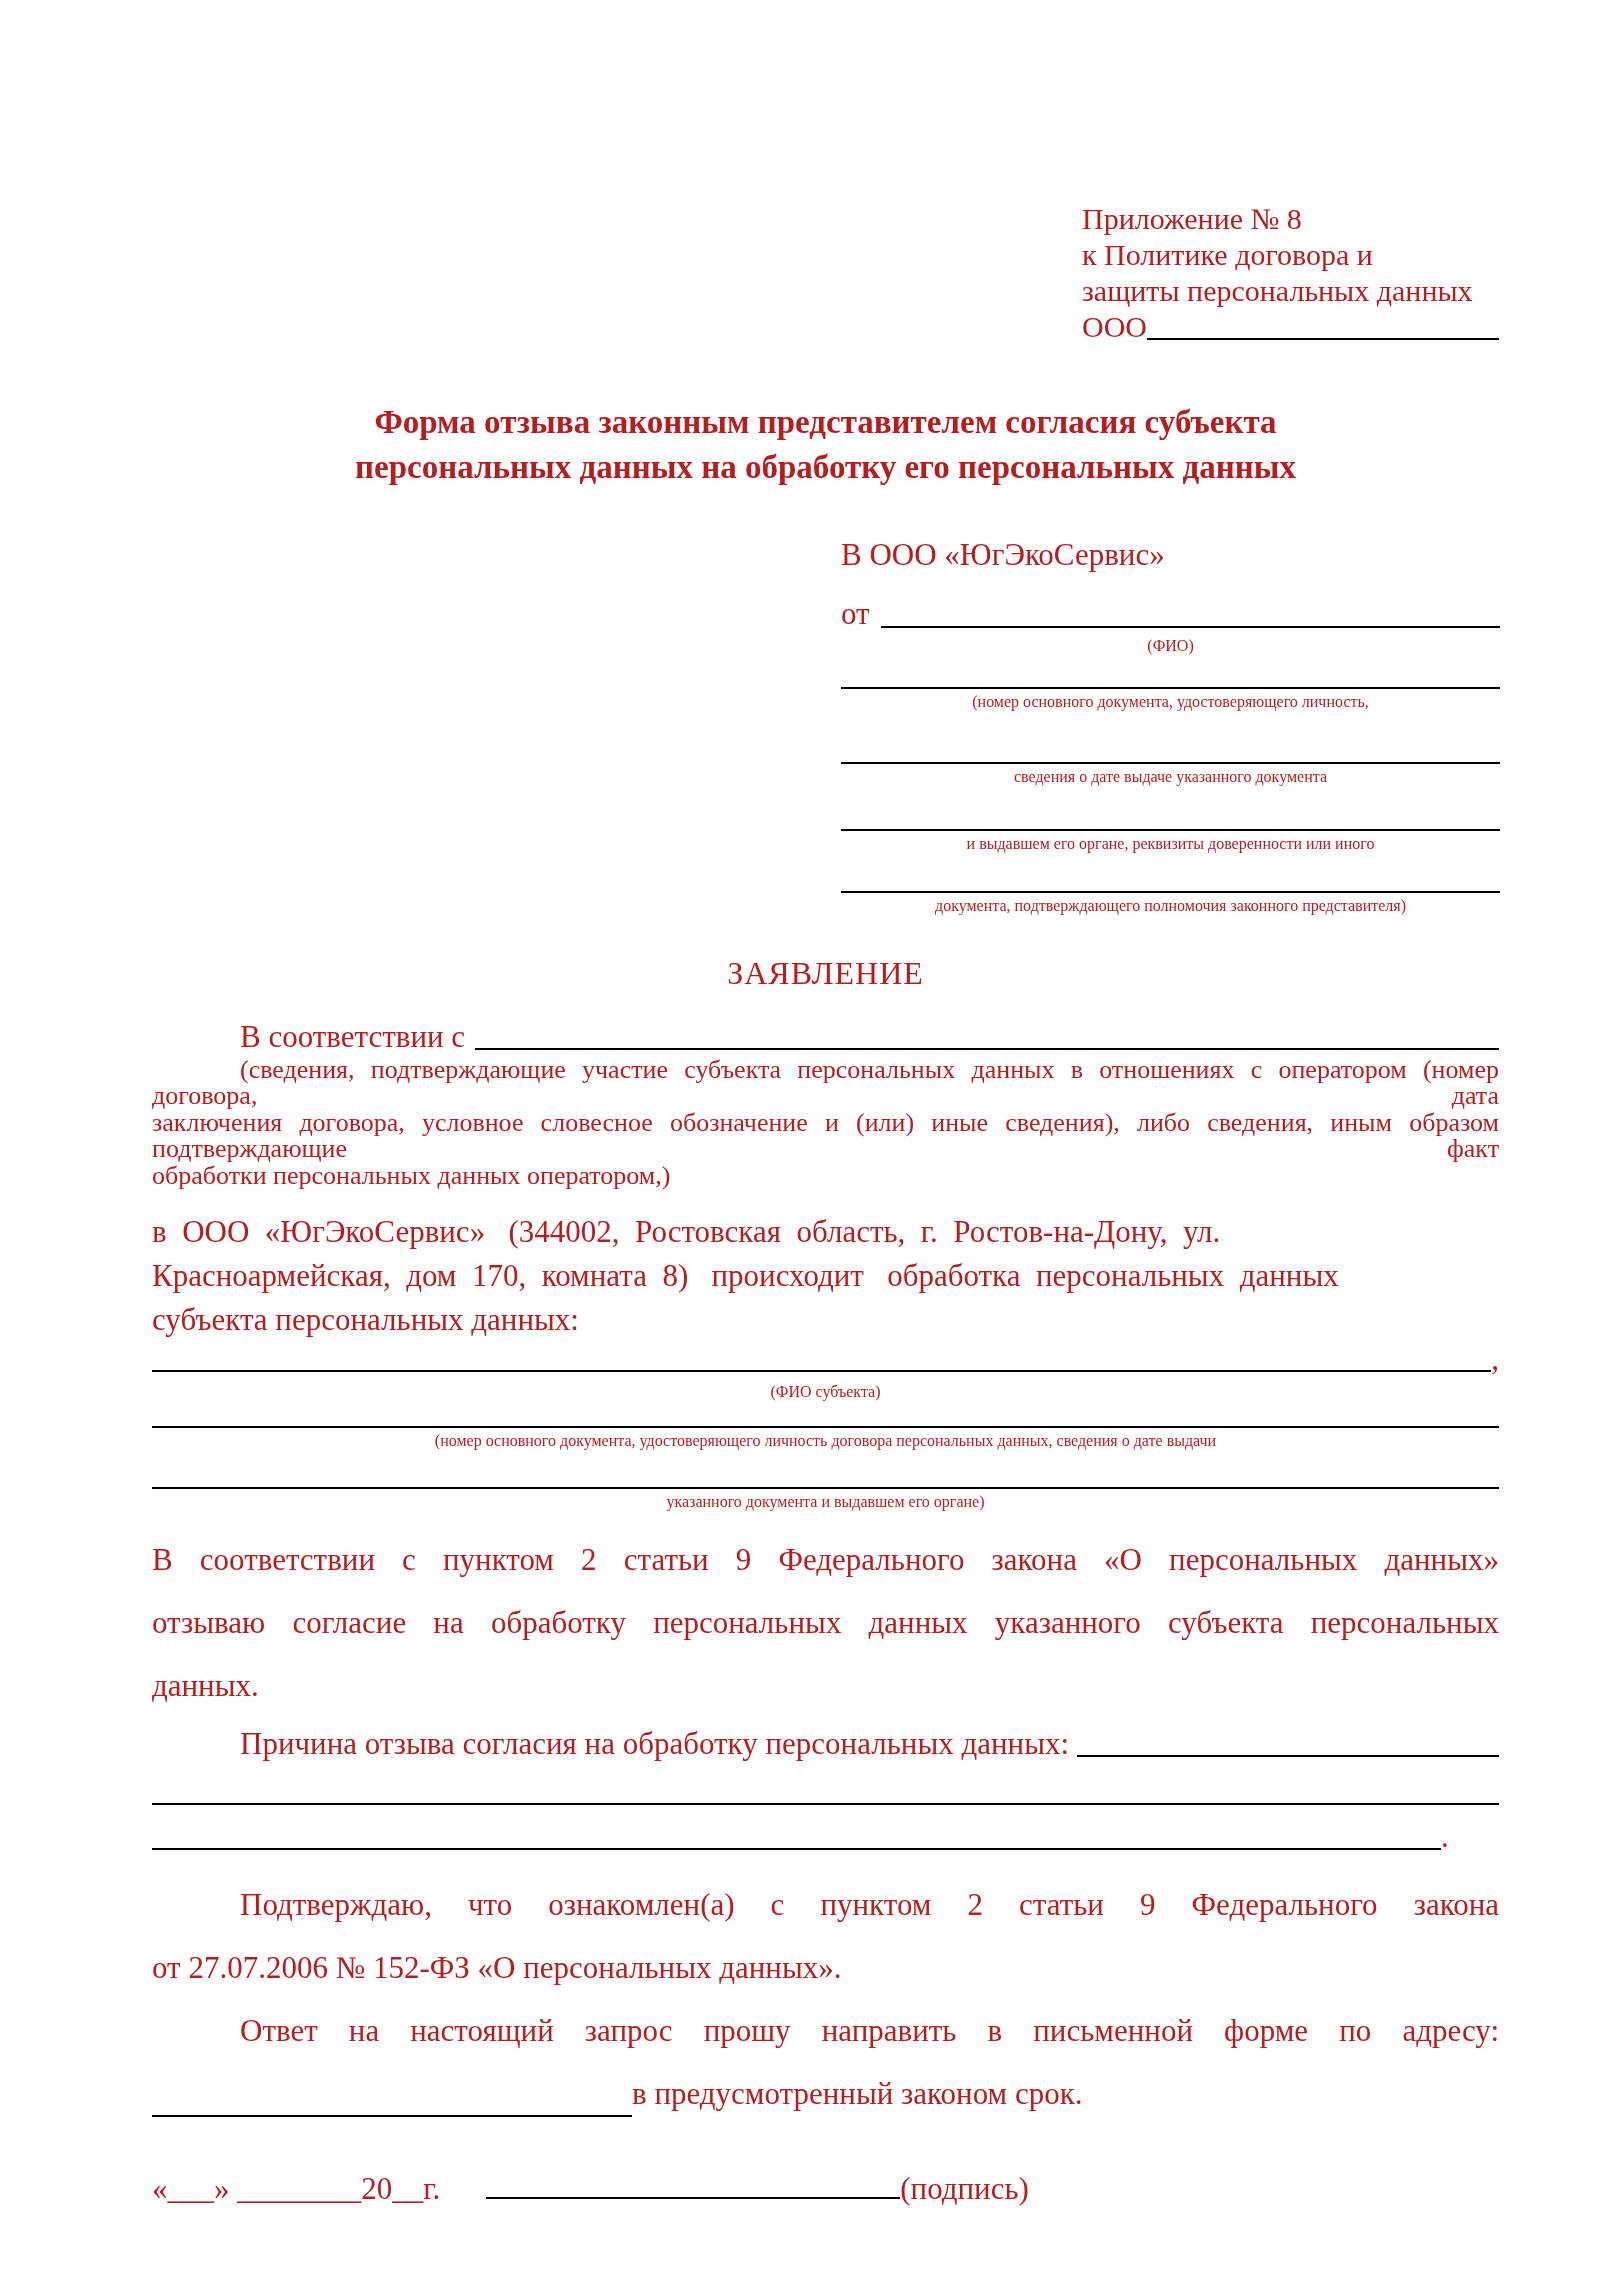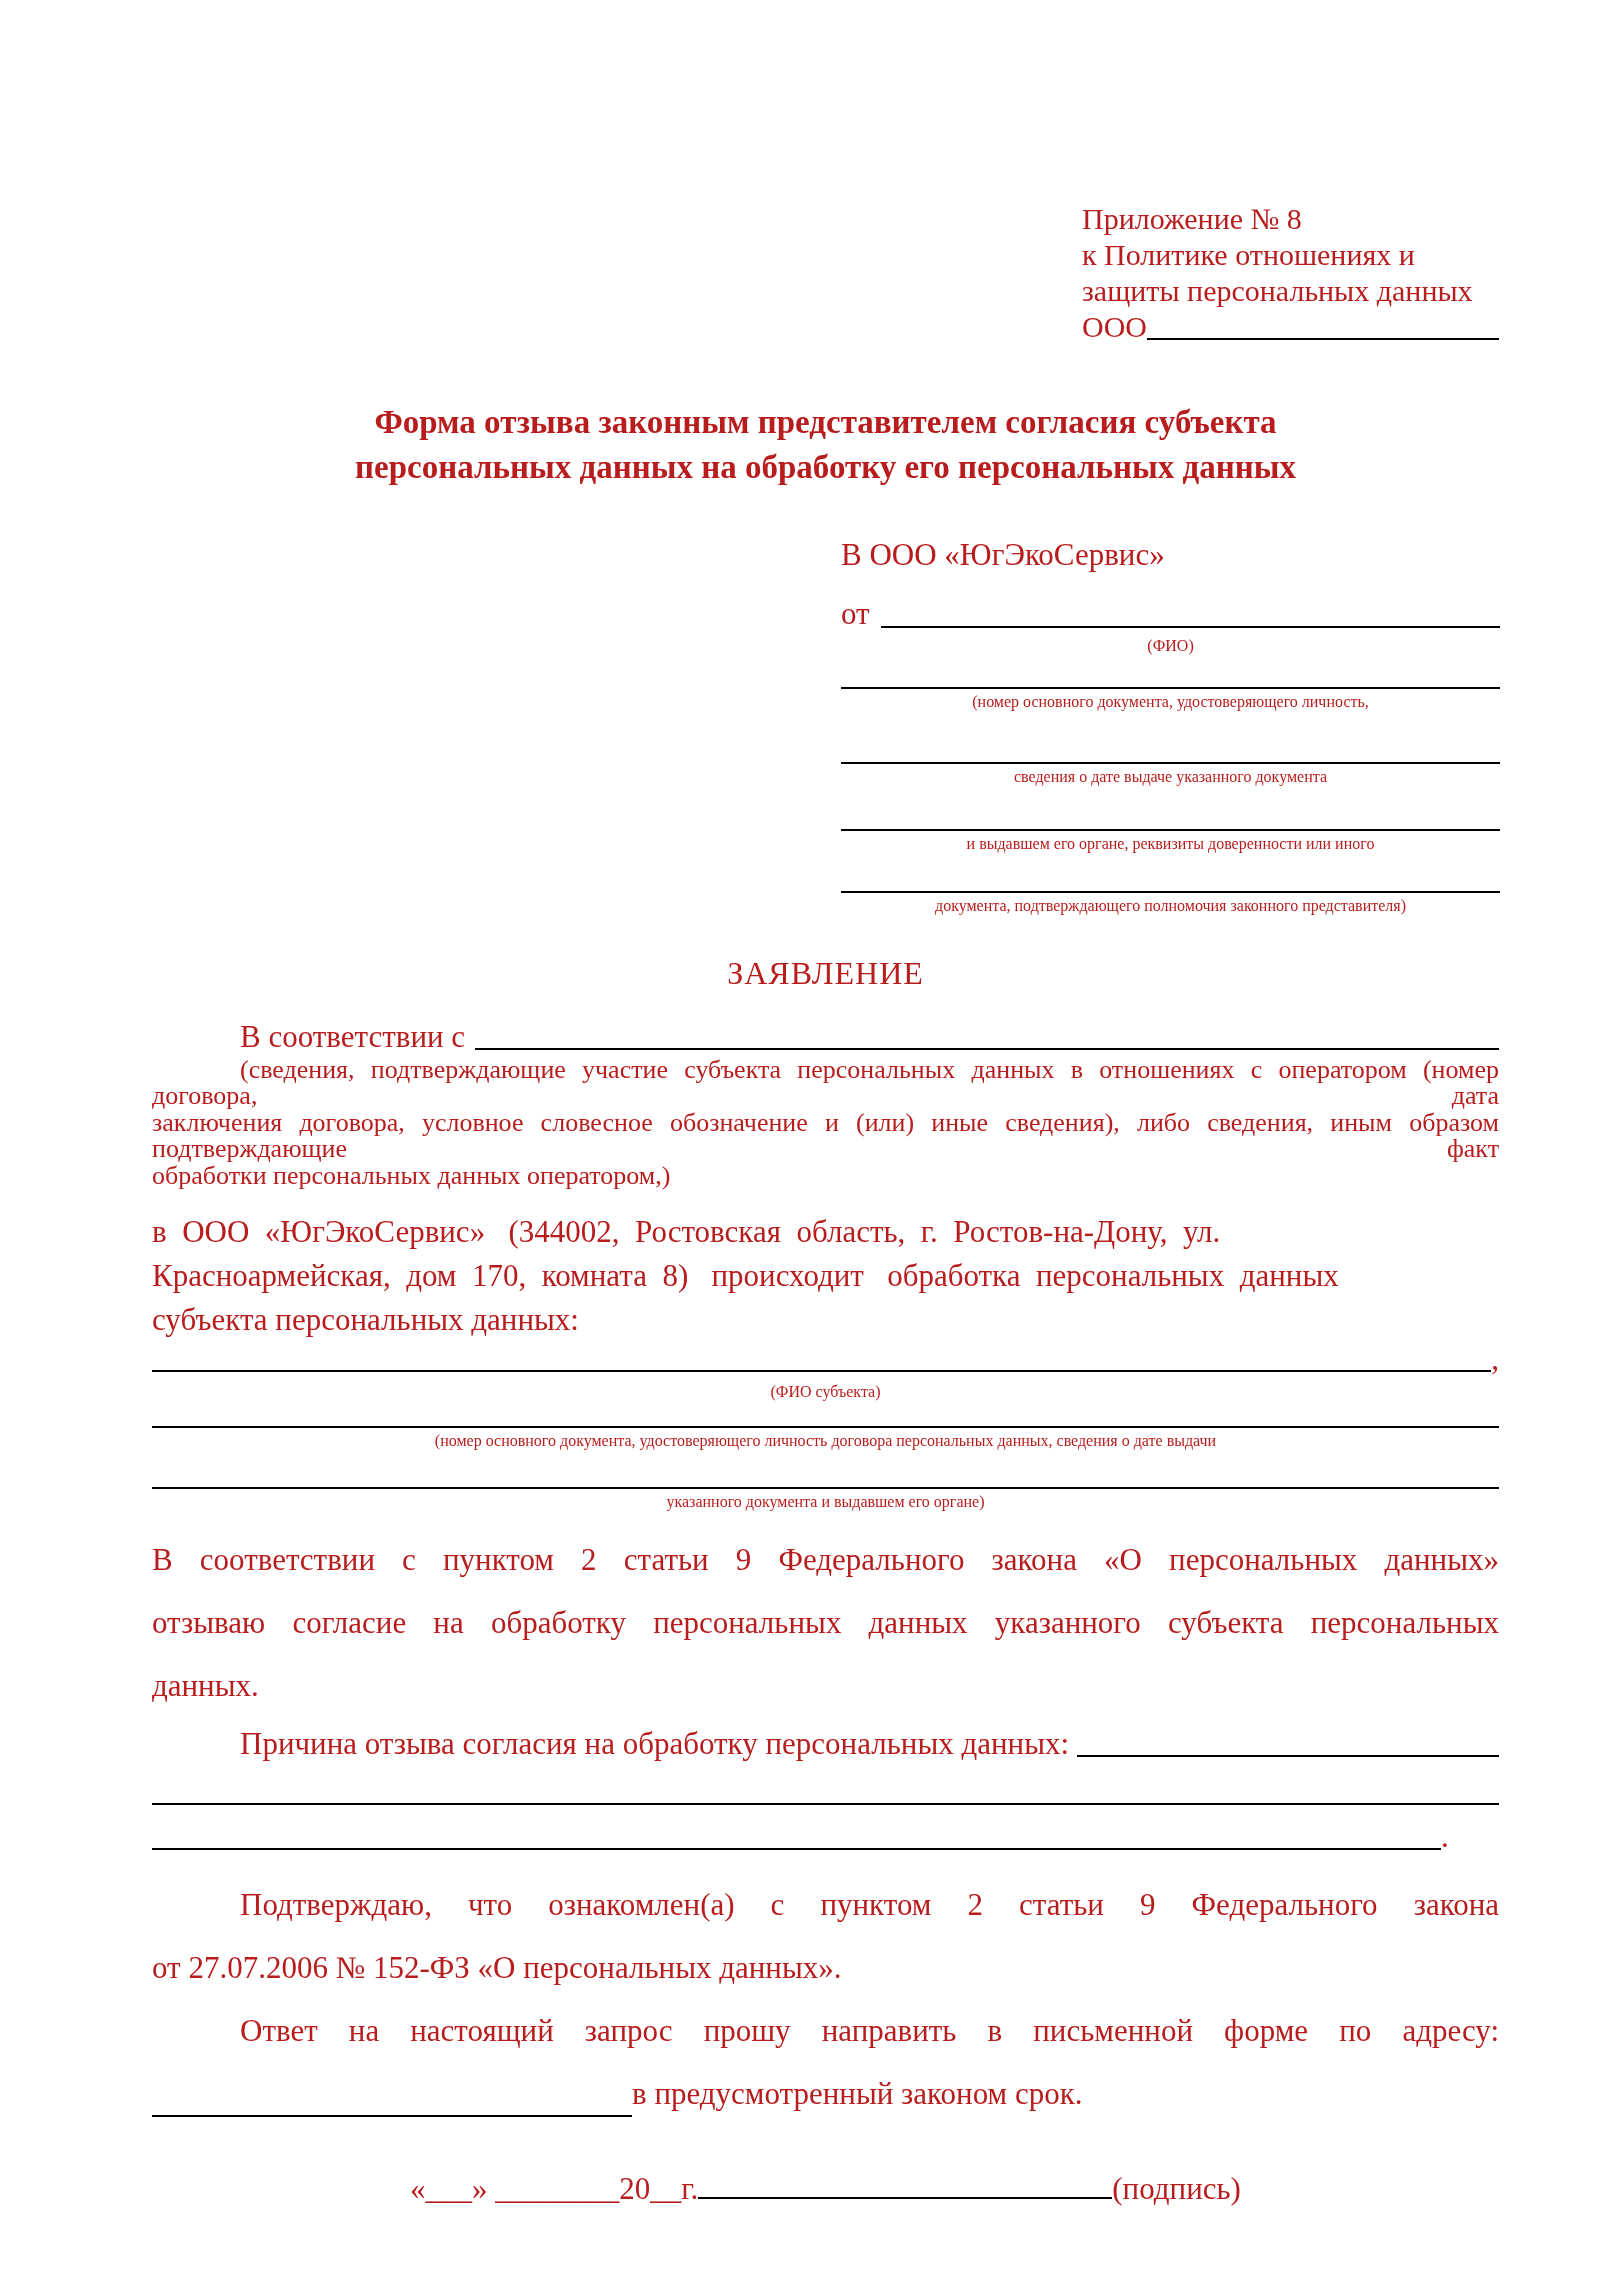--- a/index.html
+++ b/index.html
@@ -42,32 +42,32 @@
   .reason-row{margin-top:5.9px;height:39px;padding-left:88px;}
   .reason-row .label{margin-right:7.8px;white-space:nowrap;}
   .reason-l1{margin-top:41px;}
   .reason-l2-row{margin-top:29px;height:21.6px;}
   .reason-l2{width:1289px;border-bottom:2.9px solid #000;margin-bottom:4.9px;}
   .confirmation{margin-top:17.6px;line-height:63px;}
   .indent-first{text-indent:88px;}
   .reply{line-height:63px;}
   .reply-row{height:63px;}
   .reply-blank{width:480px;border-bottom:2.9px solid #000;margin-bottom:7.8px;}
-  .signature-row{margin-top:39px;display:flex;justify-content:center;align-items:flex-end;height:43px;}
+  .signature-row{margin-top:39px;display:flex;justify-content:flex-start;align-items:flex-end;height:43px;gap:46px;}
   .sign-right{display:flex;align-items:flex-end;}
   .sign-blank{width:414px;border-bottom:2.9px solid #000;margin-bottom:7.8px;}
 </style>
 </head>
 <body>
 
 <div class="page">
 
   <div class="appendix">
     <div>Приложение № 8</div>
-    <div>к Политике отношениях и</div>
+    <div>к Политике договора и</div>
     <div>защиты персональных данных</div>
     <div class="flex-row">
       <span>ООО</span>
       <span class="fill"></span>
     </div>
   </div>
 
   <div class="title">
     <div>Форма отзыва законным представителем согласия субъекта</div>
     <div>персональных данных на обработку его персональных данных</div>

